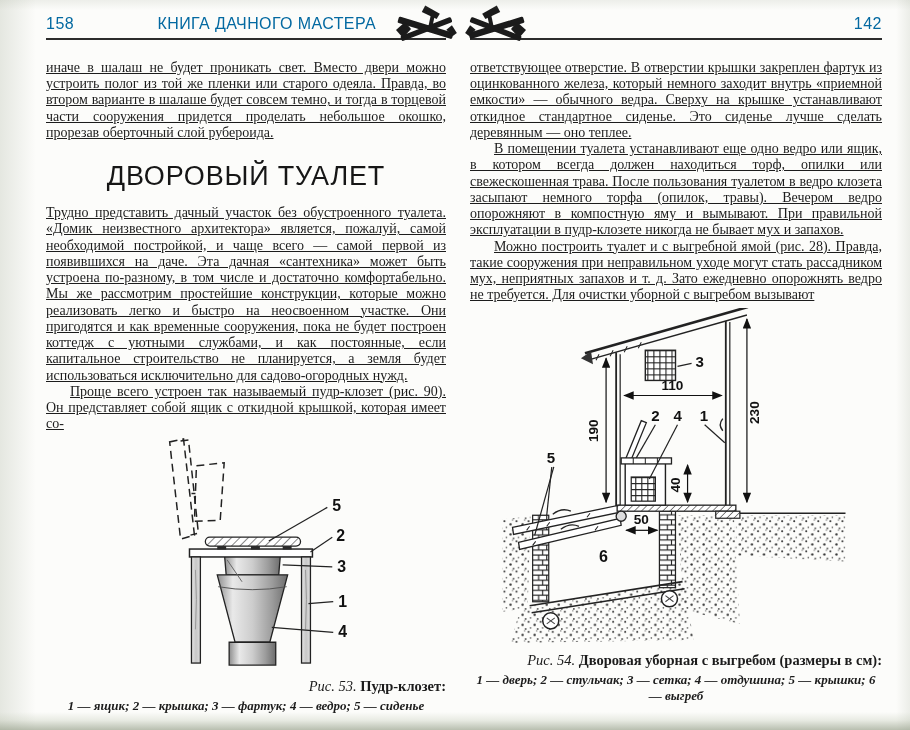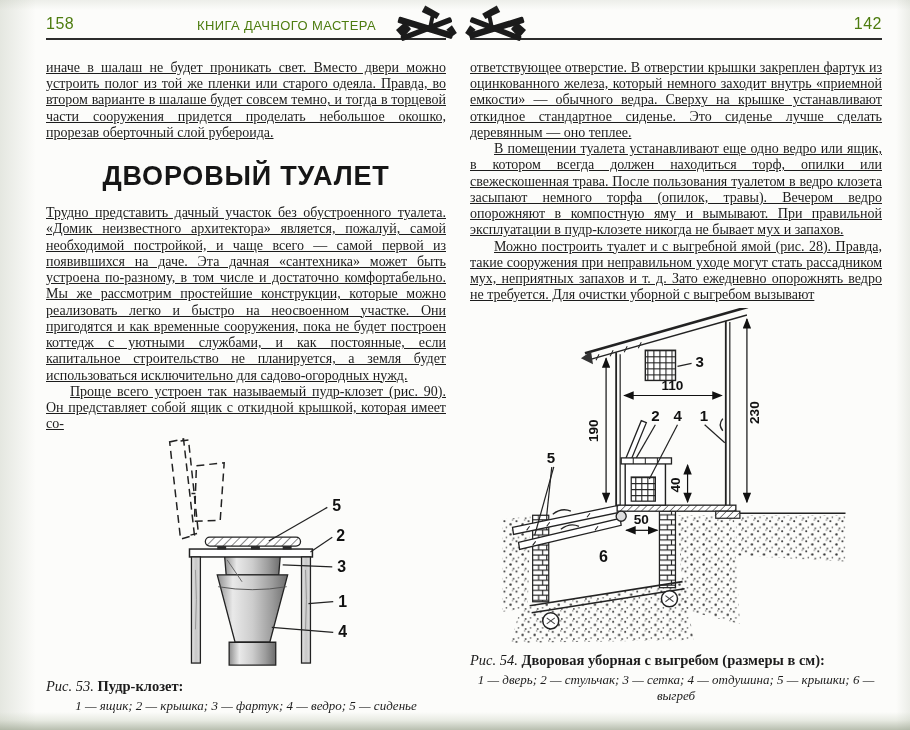--- a/index.html
+++ b/index.html
@@ -15,42 +15,42 @@
                 background:linear-gradient(to left, rgba(168,176,158,.20), rgba(168,176,158,0)); pointer-events:none; }
   .edge-bottom{ position:absolute; left:0; right:0; bottom:0; height:18px;
                 background:linear-gradient(to top, rgba(148,158,136,.65), rgba(188,196,176,.30) 55%, rgba(188,196,176,0)); pointer-events:none; }
 
   .page { position:absolute; top:14px; }
   .page-left  { left:46px;  width:400px; }
   .page-right { left:470px; width:412px; }
 
   .pg-header { position:relative; display:flex; align-items:flex-end; height:26px;
                border-bottom:2px solid #2c2c2c; padding-bottom:5px;
-               font-family:"Liberation Sans", sans-serif; color:#4d7c0f; }
+               font-family:"Liberation Sans", sans-serif; color:#0369a1; }
   .pagenum  { font-size:16px; letter-spacing:.5px; }
-  .runtitle { font-size:13px; letter-spacing:.4px; font-weight:500; }
+  .runtitle { font-size:16px; letter-spacing:.4px; font-weight:500; }
   .page-left  .runtitle { margin-left:auto; margin-right:70px; }
   .page-right .runtitle { margin-left:66px; }
   .page-right .pagenum  { margin-left:auto; }
   .tools-badge { position:absolute; bottom:-14px; width:66px; height:48px; }
   .page-left  .tools-badge { right:-14px; }
   .page-right .tools-badge { left:-8px; transform:scaleX(-1); }
 
   .body-text { margin-top:20px; font-size:14px; line-height:1.16; text-align:justify;text-decoration:underline; }
   .body-text p { margin:0; }
   .body-text p.indent { text-indent:24px; }
 
-  .section-heading { font-family:"Liberation Sans", sans-serif; font-size:27px; font-weight:700;
+  .section-heading { font-family:"Liberation Sans", sans-serif; font-size:27px; font-weight:400;
                      letter-spacing:.8px; text-align:center; margin:20px 0 13px; color:#161616; }
 
   .figure { text-align:center; margin-top:4px; }
-  .fig-caption { text-align:left; font-size:14.5px; margin-top:4px; }
+  .fig-caption { text-align:right; font-size:14.5px; margin-top:4px; }
   .fig-ref   { font-style:italic; }
   .fig-title { font-weight:bold; }
-  .fig-legend { text-align:center; font-style:italic; font-size:13px; margin-top:3px; }
+  .fig-legend { text-align:center; font-style:italic; font-size:13px; margin-top:3px;font-weight:bold; }
 
   svg text.plabel { font-family:"Liberation Sans", sans-serif; font-weight:700; font-size:16px; fill:#111; }
   svg text.plabel-sm { font-family:"Liberation Sans", sans-serif; font-weight:700; font-size:15px; fill:#111; }
   svg text.dim { font-family:"Liberation Sans", sans-serif; font-weight:600; font-size:13.5px; fill:#111; }
 </style>
 </head>
 <body>
 
 <div class="scan">
 

